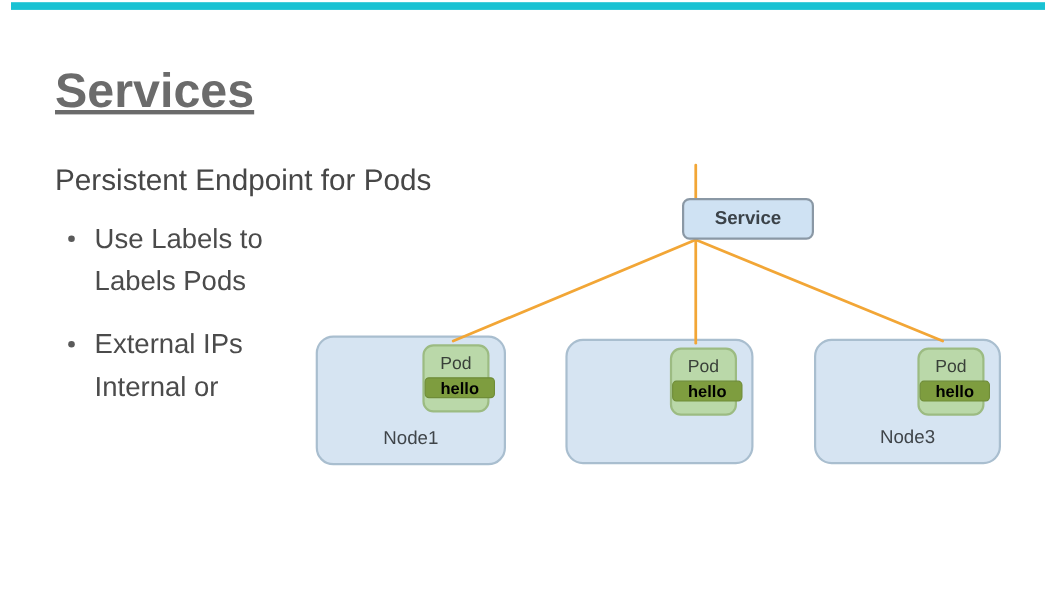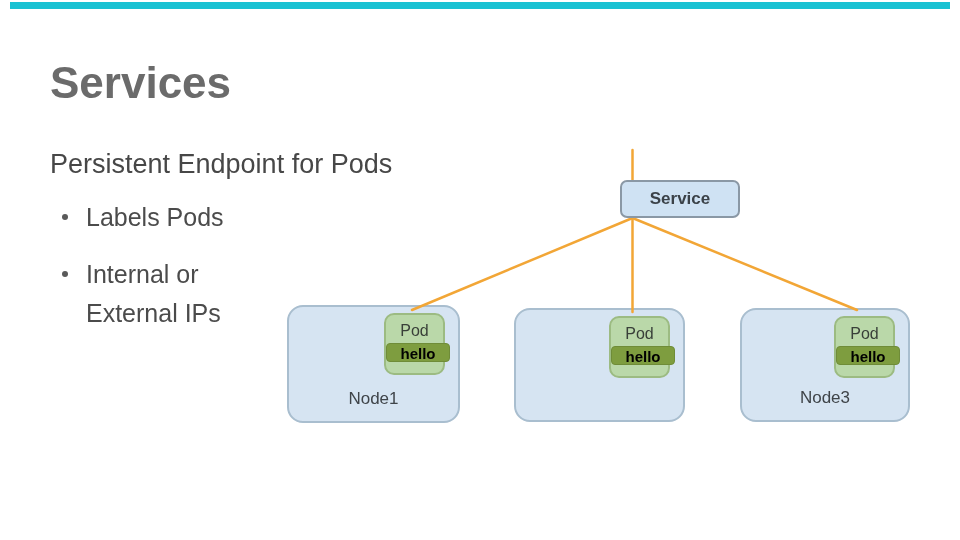--- a/index.html
+++ b/index.html
@@ -17,20 +17,21 @@
     background:#19C2D3;
   }
   .title{
     position:absolute;
     left:50px;top:58px;
     margin:0;
     font-size:44px;
     font-weight:bold;
     color:#6b6b6b;
     line-height:1.15;
+    text-decoration:underline;
   }
   .subtitle{
     position:absolute;
     left:50px;top:148px;
     margin:0;
     font-size:27px;
     color:#474747;
     line-height:1.2;
     white-space:nowrap;
     text-align:right;
@@ -136,26 +137,27 @@
 
   <div class="accent-bar"></div>
 
   <h1 class="title">Services</h1>
 
   <p class="subtitle">Persistent Endpoint for Pods</p>
 
   <ul class="bullets">
     <li class="bullet">
       <span class="dot"></span>
+      <span class="bl">Use Labels to</span>
       <span class="bl">Labels Pods</span>
     </li>
     <li class="bullet">
       <span class="dot"></span>
+      <span class="bl">External IPs</span>
       <span class="bl">Internal or</span>
-      <span class="bl">External IPs</span>
     </li>
   </ul>
 
   <div class="node" style="left:287px;top:305px;width:173px;height:118px;">
     <div class="pod">
       <div class="pod-label">Pod</div>
       <div class="hello-badge">hello</div>
     </div>
     <div class="node-label">Node1</div>
   </div>

